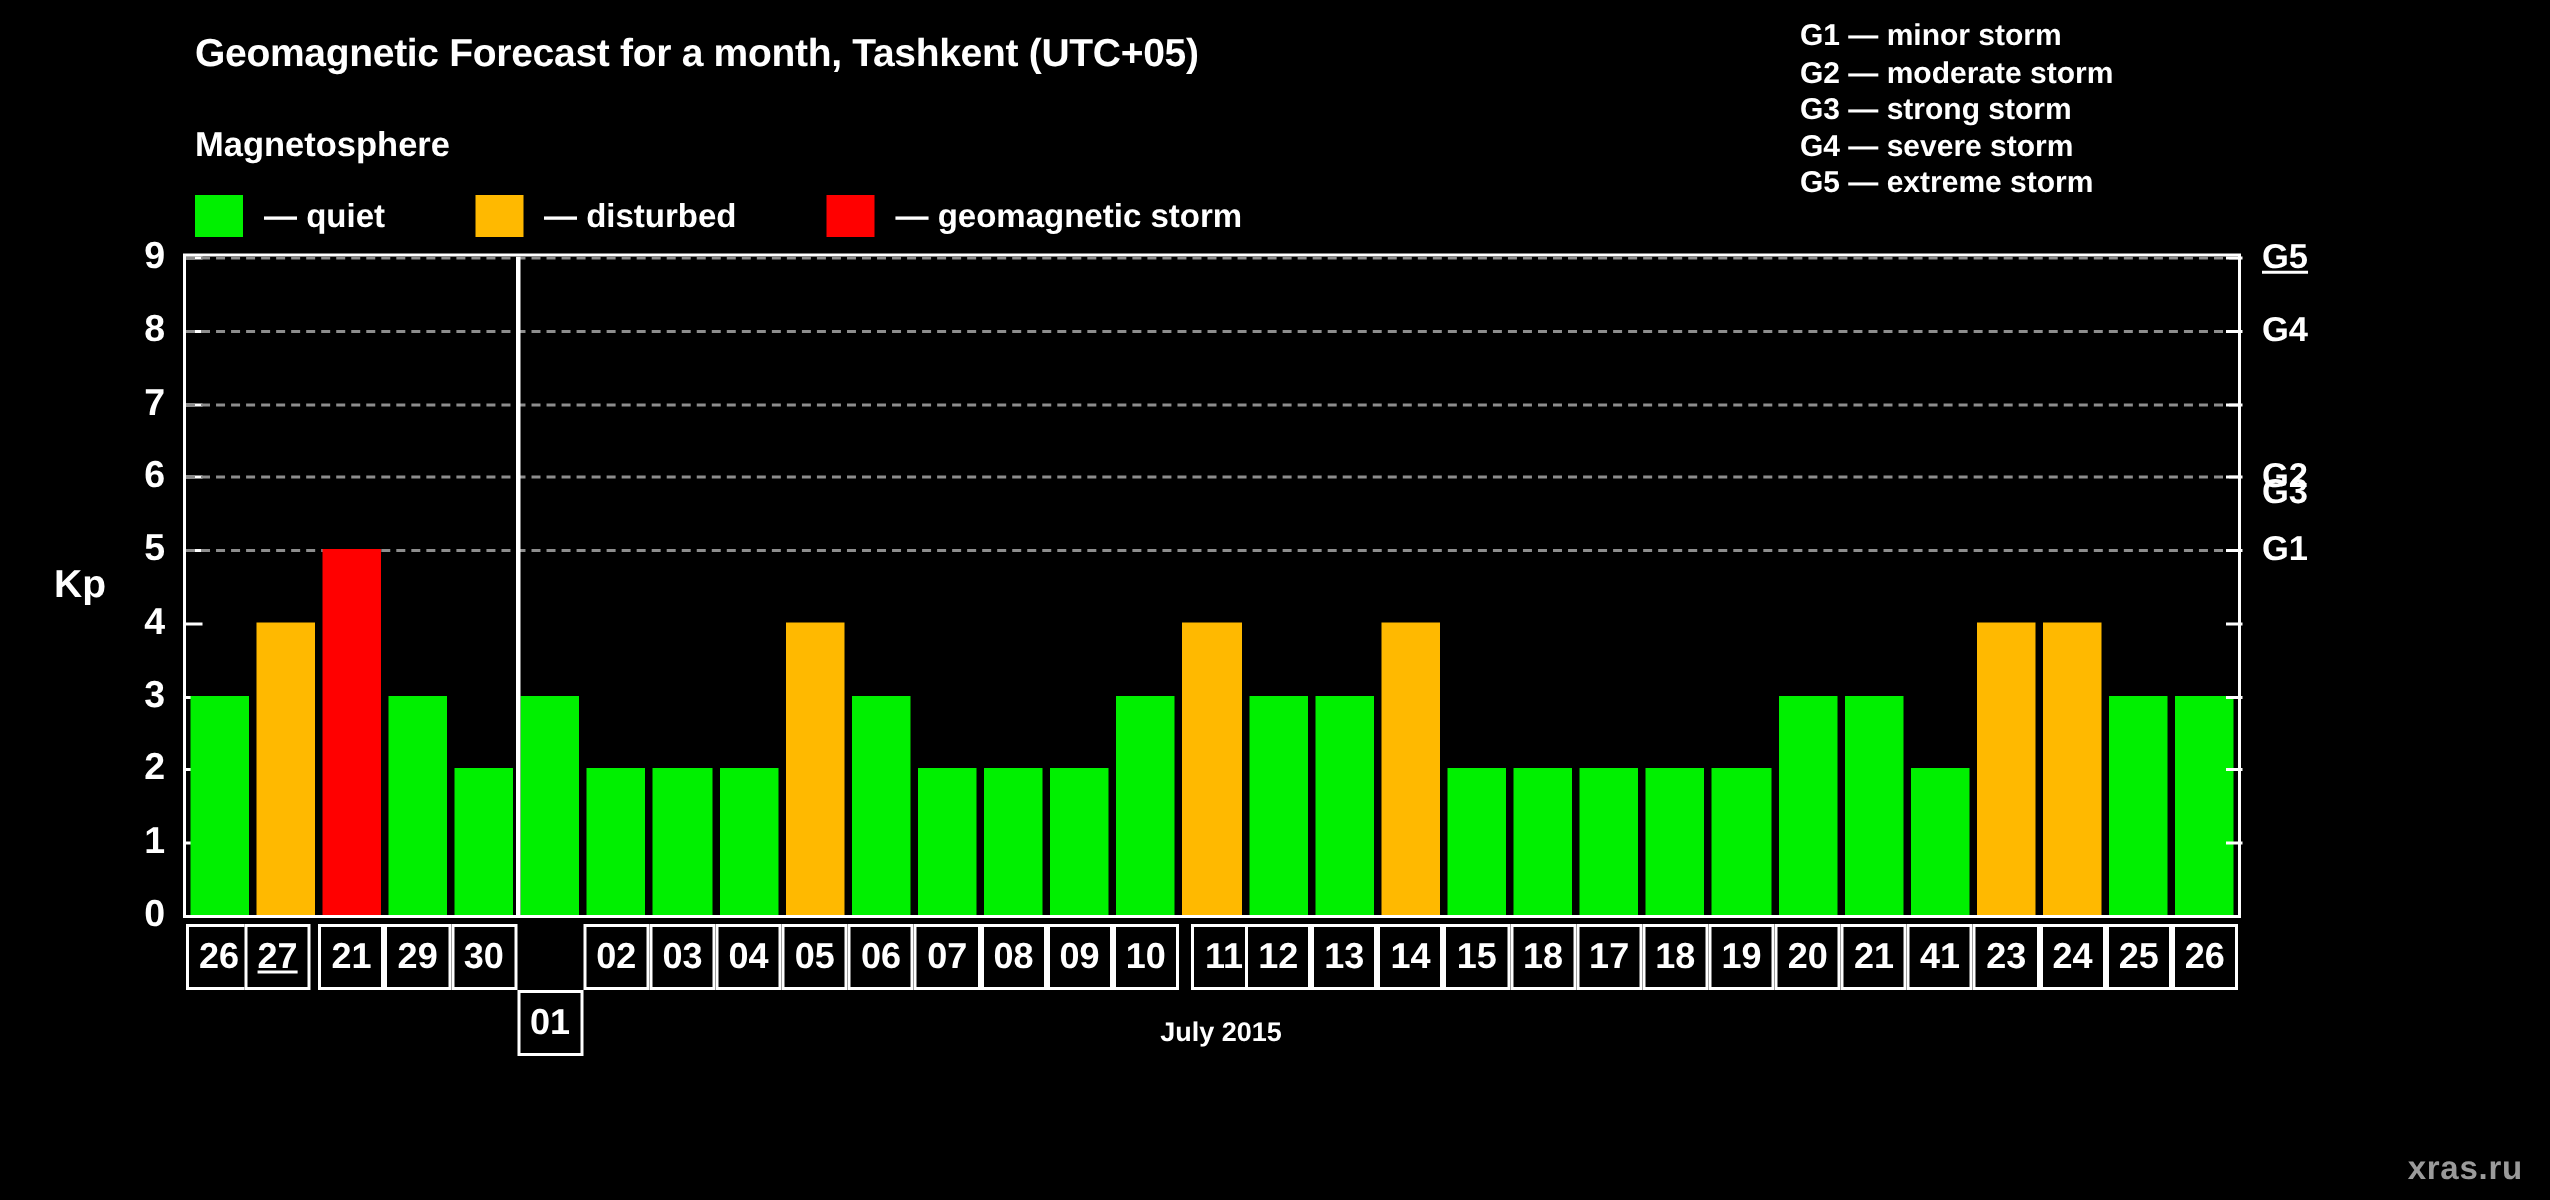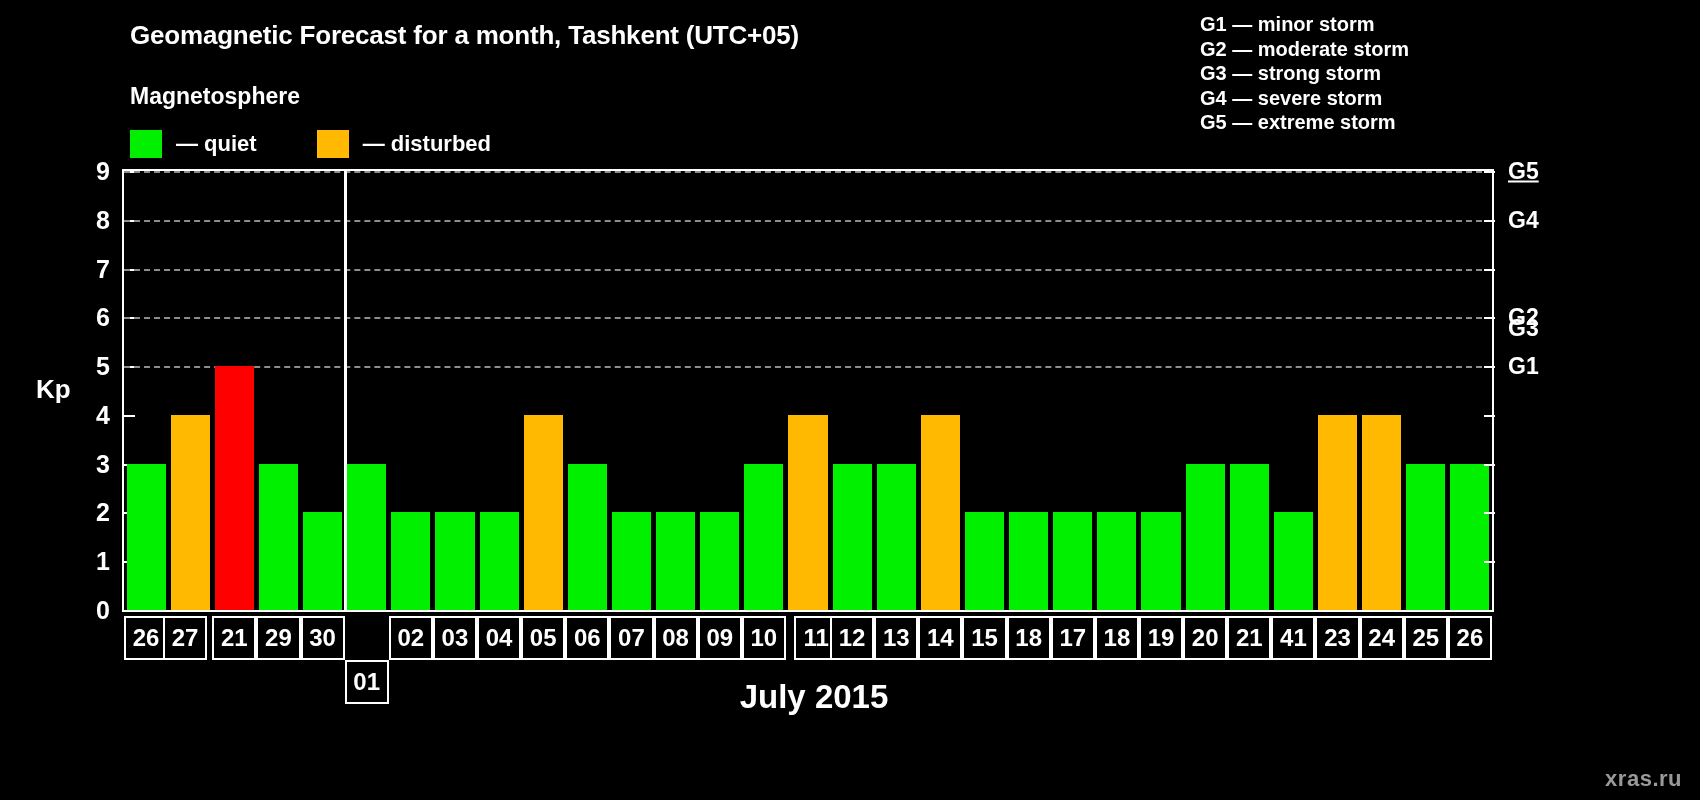--- a/index.html
+++ b/index.html
@@ -128,21 +128,21 @@
     box-sizing:border-box;
     display:flex;align-items:center;justify-content:center;
     font-size:24px;font-weight:bold;color:#fff;
     background:#000;
   }
 
   
   .xlabel{
     position:absolute;top:678px;left:0;width:1700px;
     text-align:center;
-    font-size:33px;font-weight:bold;
+    font-size:18px;font-weight:bold;
   }
   .xlabel-inner{display:inline-block;transform:translateX(-36px);}
   .watermark{
     position:absolute;right:18px;bottom:8px;
     font-size:22px;font-weight:bold;color:#9a9a9a;
     letter-spacing:0.5px;
   }
 </style>
 </head>
 <body>
@@ -156,20 +156,24 @@
     <div class="legend-item">
       <span class="legend-swatch" style="background: rgb(0, 240, 0);"></span>
       <span class="legend-text">— quiet</span>
     </div>
     <div class="legend-gap-a"></div>
     <div class="legend-item">
       <span class="legend-swatch" style="background: rgb(255, 185, 0);"></span>
       <span class="legend-text">— disturbed</span>
     </div>
     <div class="legend-gap-b"></div>
+    <div class="legend-item">
+      <span class="legend-swatch" style="background: rgb(255, 0, 0);"></span>
+      <span class="legend-text">— geomagnetic storm</span>
+    </div>
   </div>
 
   <div class="gscale">
     <div class="gscale-row">G1 — minor storm</div>
     <div class="gscale-row">G2 — moderate storm</div>
     <div class="gscale-row">G3 — strong storm</div>
     <div class="gscale-row">G4 — severe storm</div>
     <div class="gscale-row">G5 — extreme storm</div>
   </div>
 
@@ -258,21 +262,21 @@
   <div class="g-axis" id="g-axis">
       <div class="g-axis-label" style="top: 197.111px;">G1</div>
       <div class="g-axis-label" style="top: 148.333px;">G2</div>
       <div class="g-axis-label" style="top: 117px; margin-top: 42px;">G3</div>
       <div class="g-axis-label" style="top: 50.7778px;">G4</div>
       <div class="g-axis-label" style="top: 2px; text-decoration: underline;">G5</div>
     </div>
 
   <div class="date-row" id="date-row" style="width: 1368px;">
       <div class="date-cell" style="left: 2px; width: 44.129px;">26</div>
-      <div class="date-cell" style="left: 41px; width: 44.129px;">27</div>
+      <div class="date-cell" style="left: 41px; width: 44.129px; text-decoration: underline;">27</div>
       <div class="date-cell" style="left: 90.2581px; width: 44.129px;">21</div>
       <div class="date-cell" style="left: 134.387px; width: 44.129px;">29</div>
       <div class="date-cell" style="left: 178.516px; width: 44.129px;">30</div>
       <div class="date-cell" style="left: 222.645px; width: 44.129px; margin-top: 44px;">01</div>
       <div class="date-cell" style="left: 266.774px; width: 44.129px;">02</div>
       <div class="date-cell" style="left: 310.903px; width: 44.129px;">03</div>
       <div class="date-cell" style="left: 355.032px; width: 44.129px;">04</div>
       <div class="date-cell" style="left: 399.161px; width: 44.129px;">05</div>
       <div class="date-cell" style="left: 443.29px; width: 44.129px;">06</div>
       <div class="date-cell" style="left: 487.419px; width: 44.129px;">07</div>

